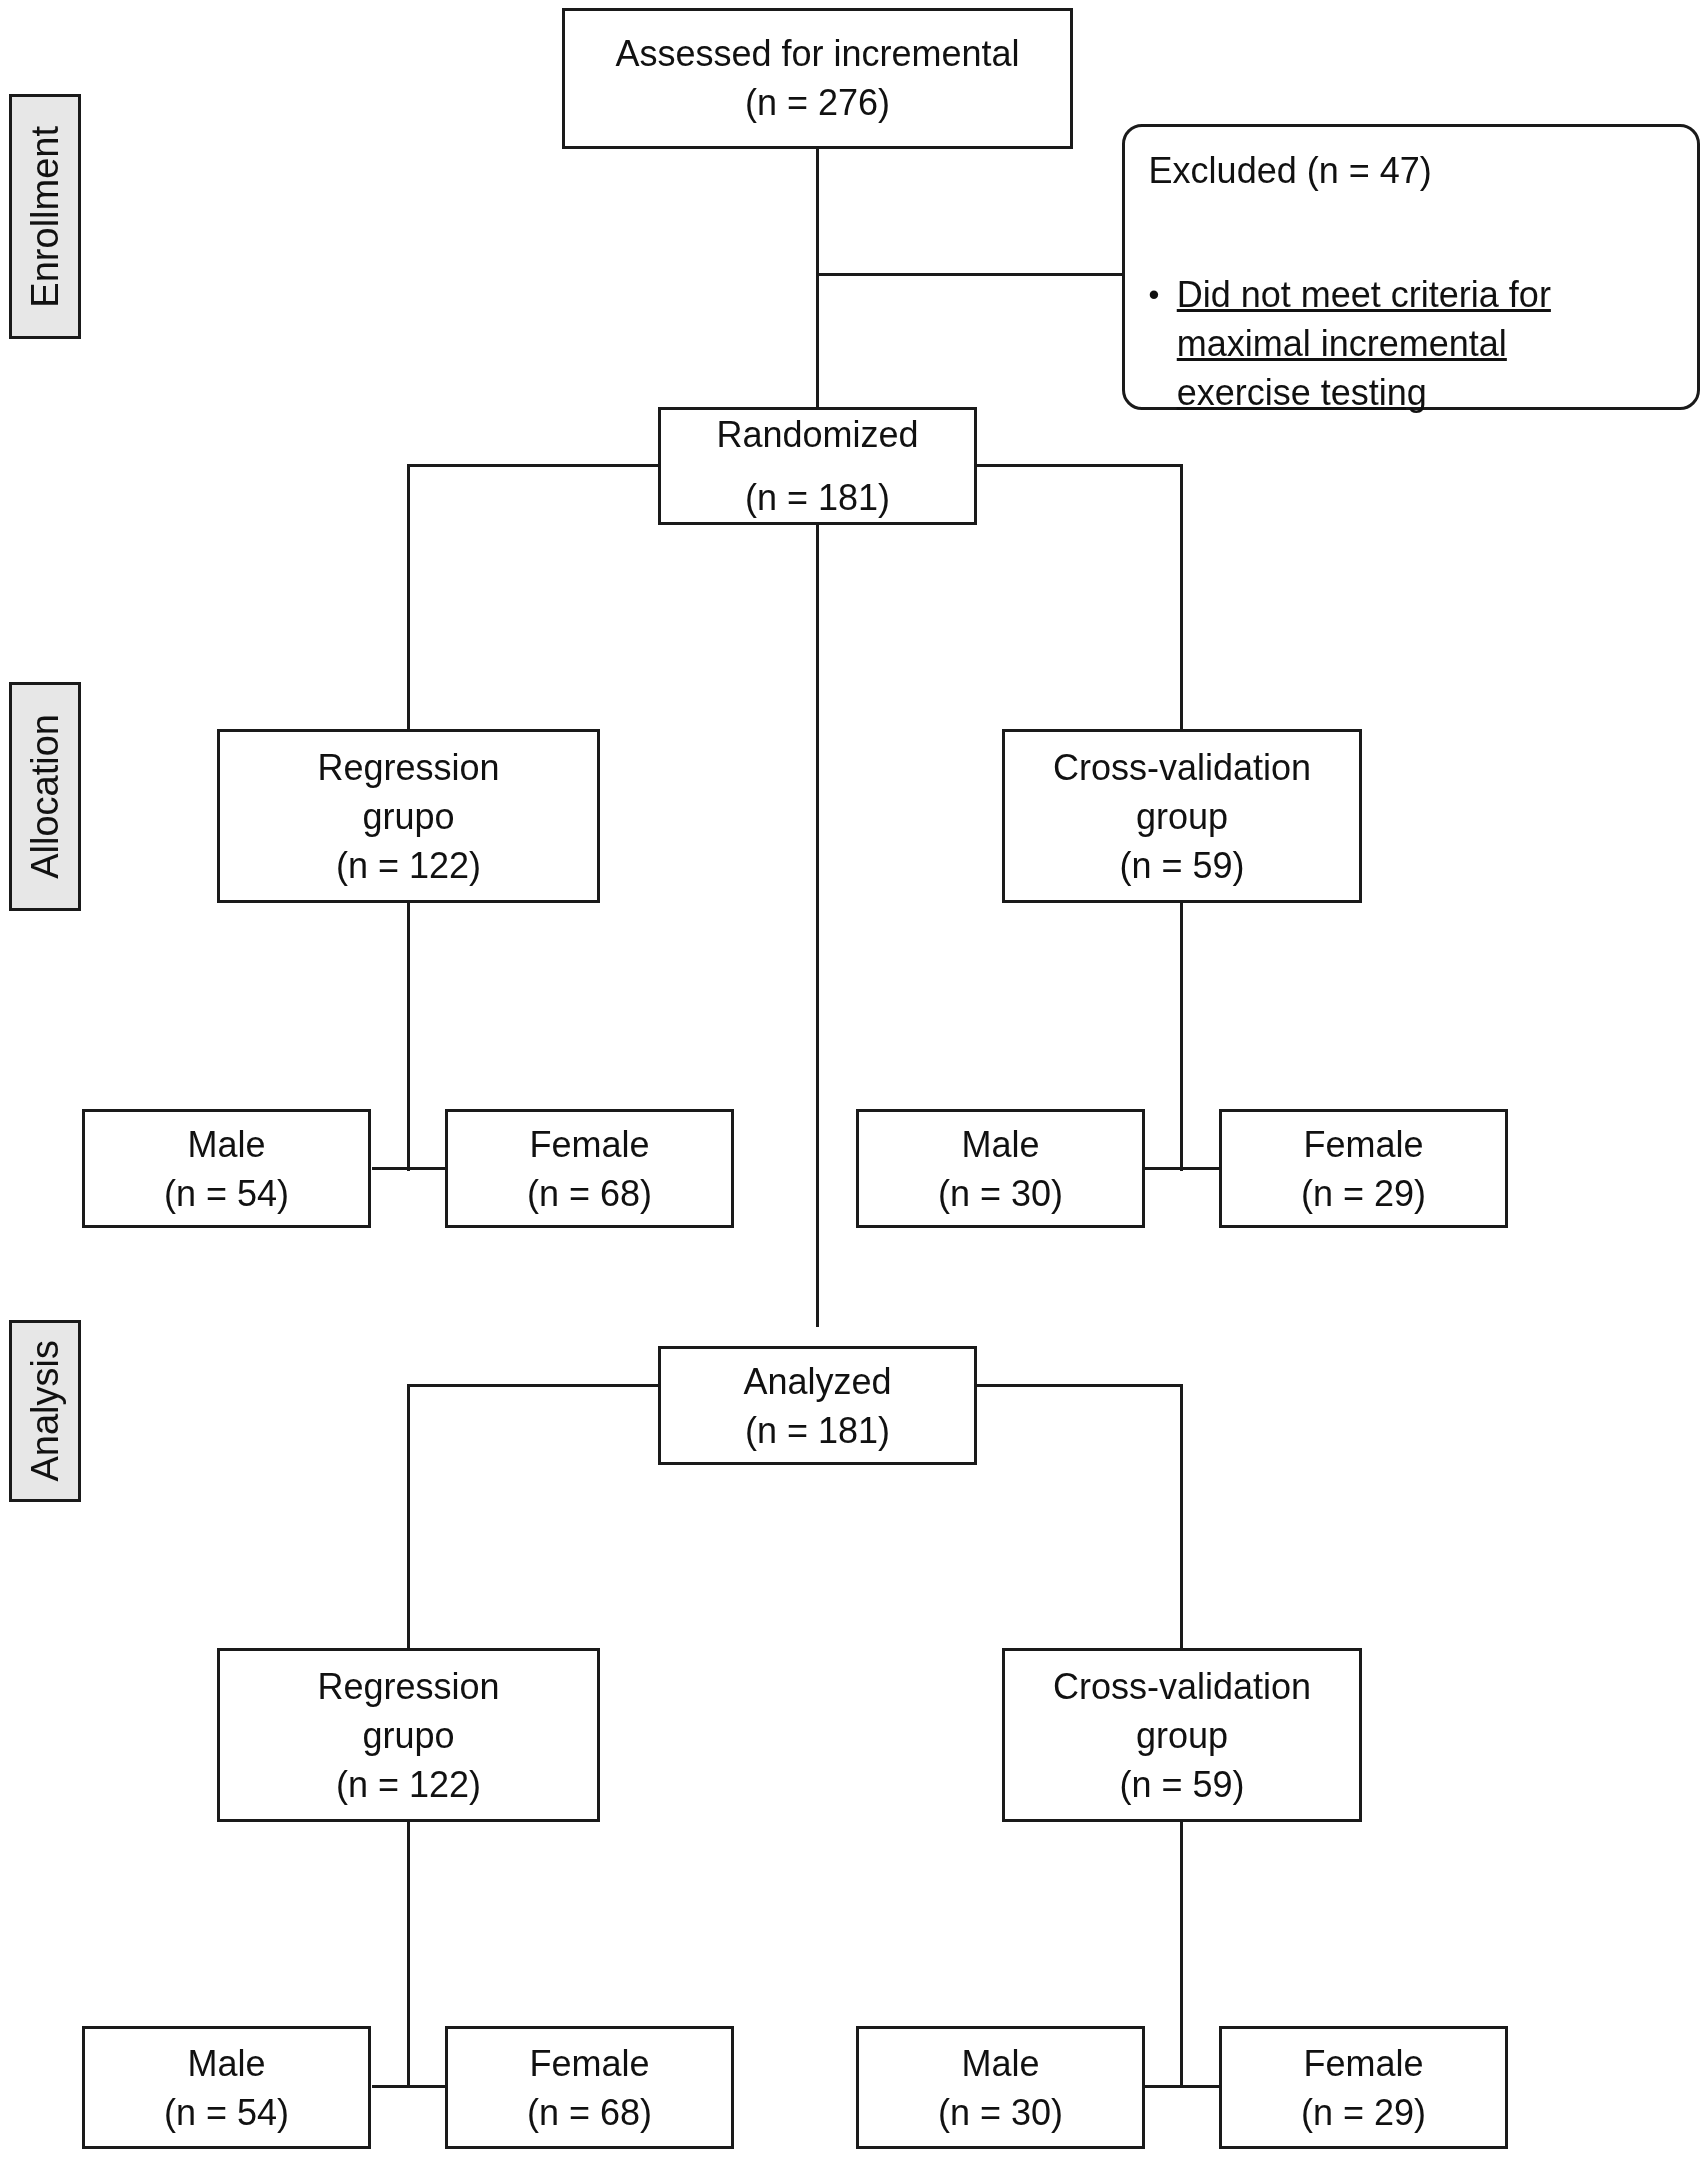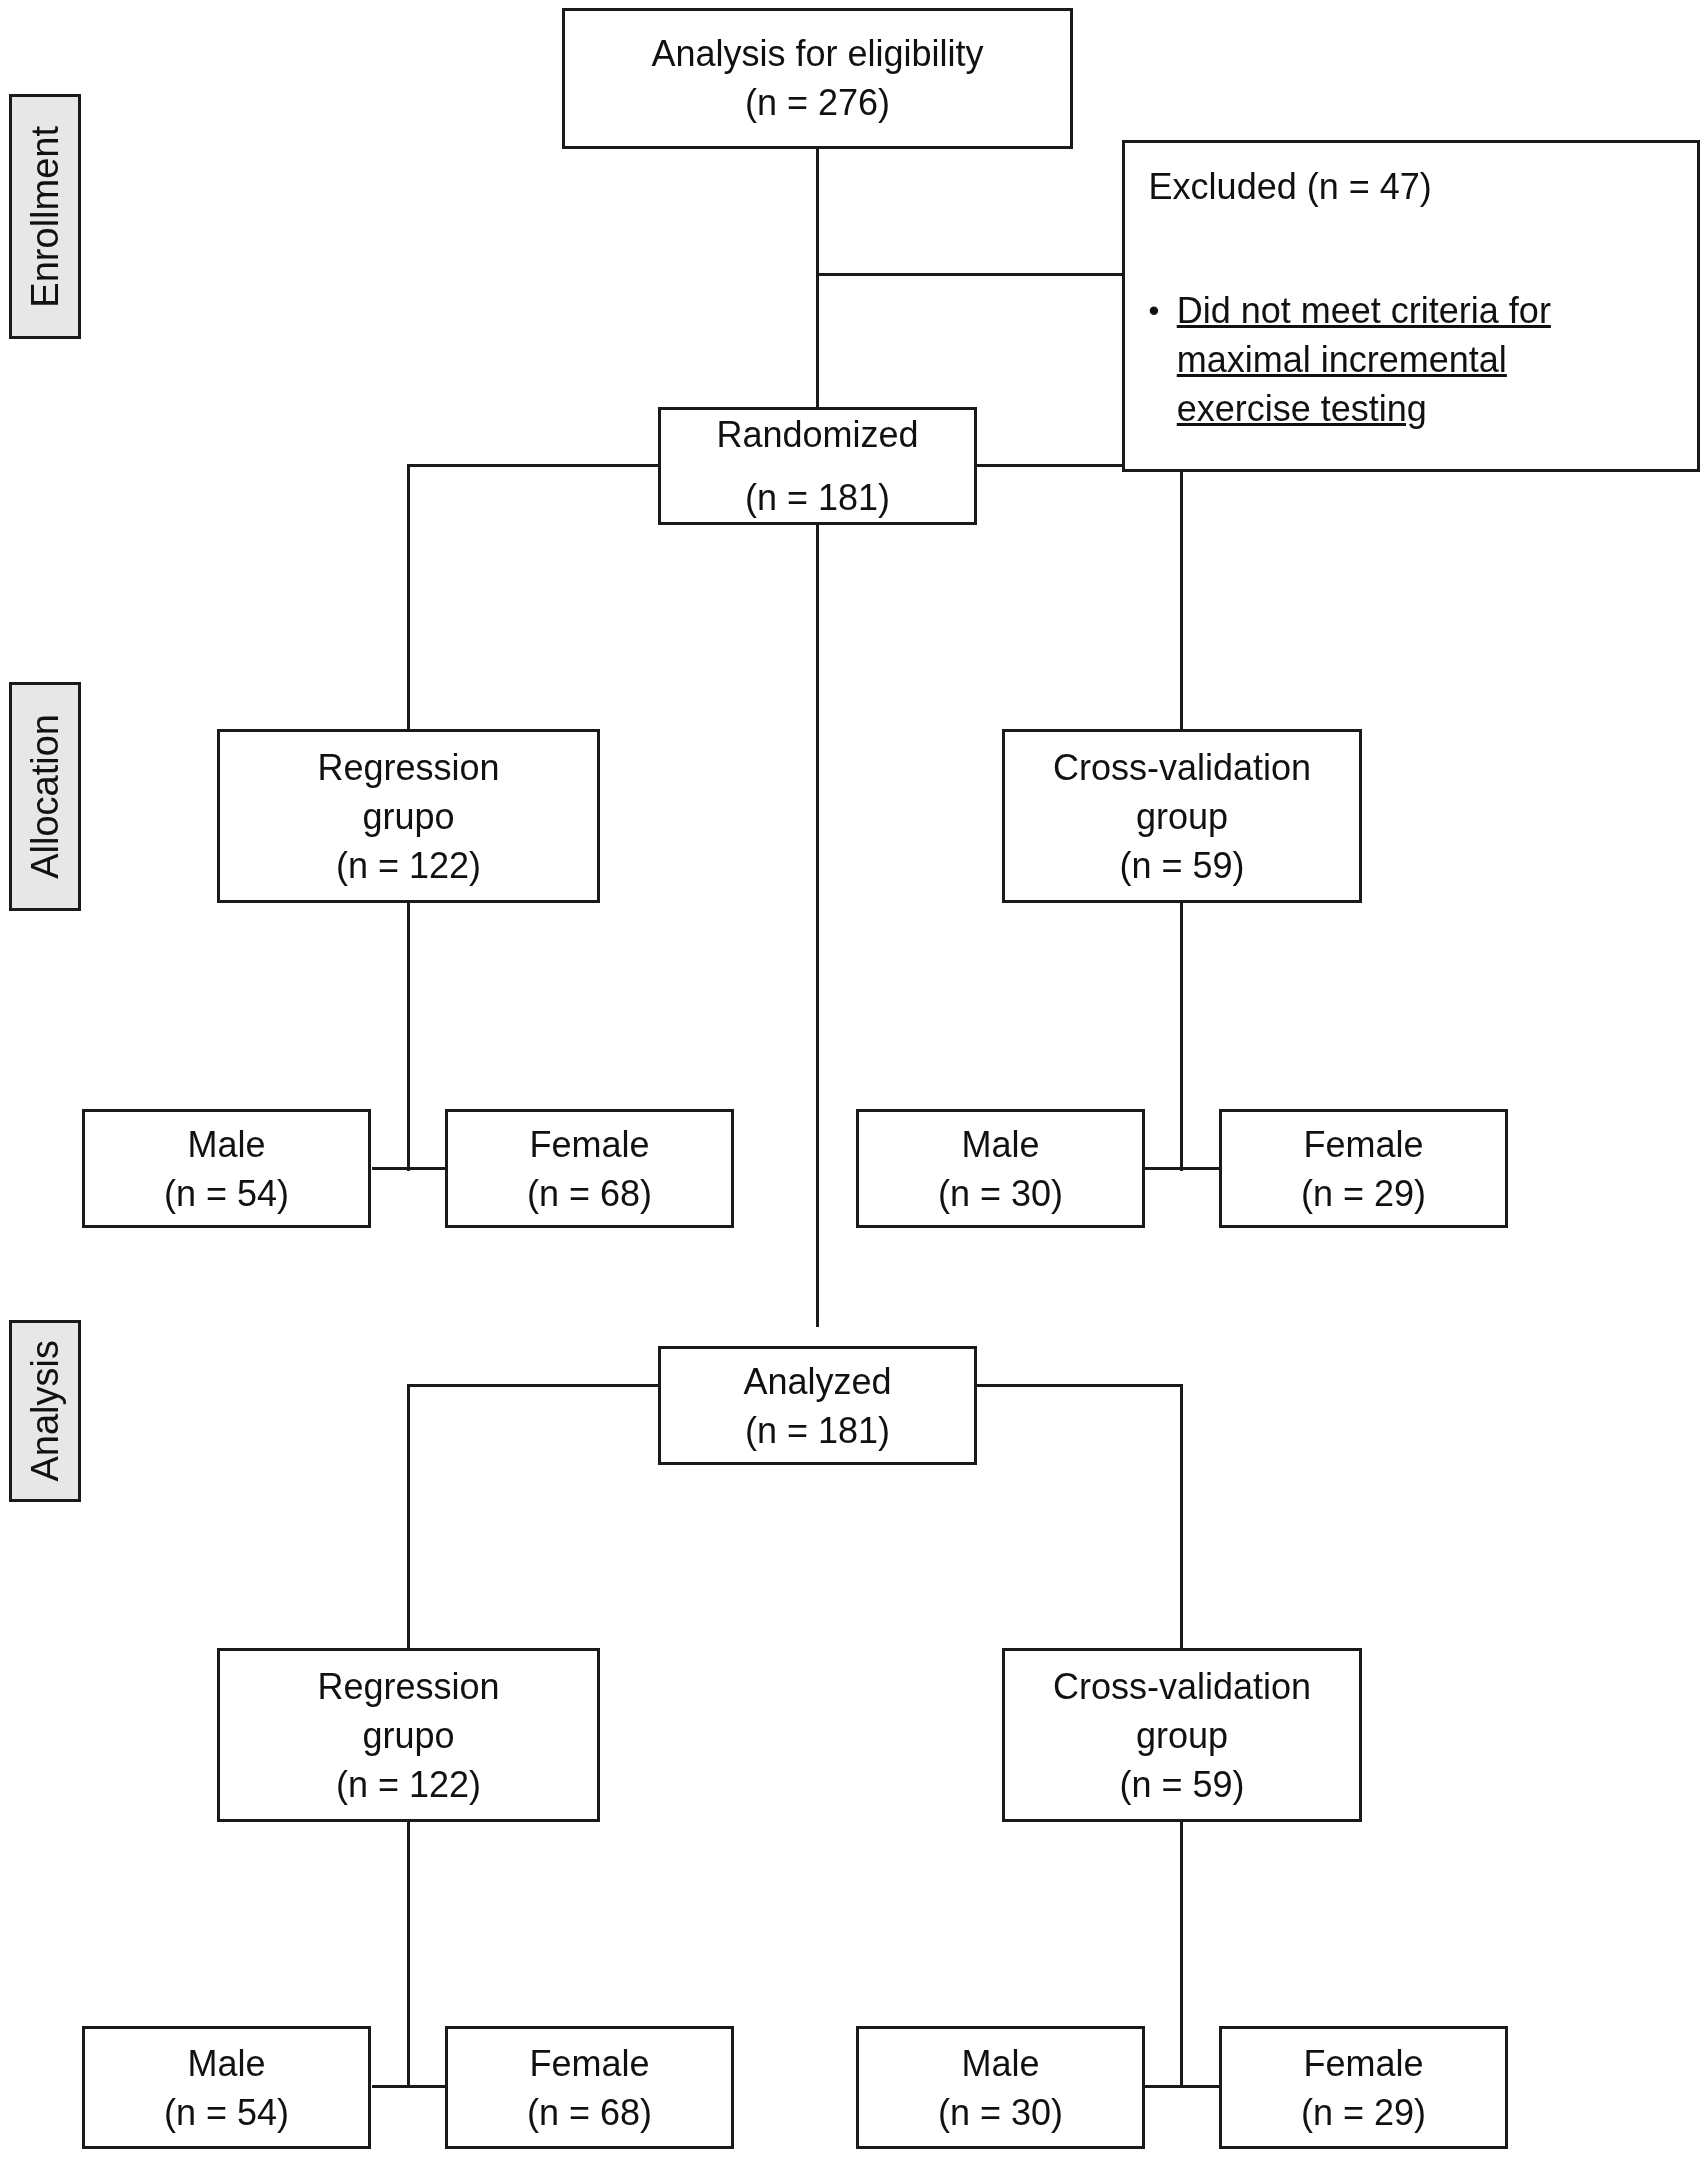--- a/index.html
+++ b/index.html
@@ -69,25 +69,25 @@
     <span>Enrollment</span>
   </div>
   <div class="stage" style="left:9.4px; top:682px; width:72px; height:229px;">
     <span>Allocation</span>
   </div>
   <div class="stage" style="left:9.4px; top:1320px; width:72px; height:182px;">
     <span>Analysis</span>
   </div>
 
   <div class="node" style="left:562px; top:7.9px; width:511px; height:141px;">
-    <span>Analysis for eligibility</span>
+    <span>Assessed for incremental</span>
     <span>(n = 276)</span>
   </div>
 
-  <div class="node node-excluded" style="left:1122px; top:140px; width:578px; height:332px;">
+  <div class="node node-excluded" style="left:1122px; top:124px; width:578px; height:286px;border-radius:20px;">
     <span>Excluded (n = 47)</span>
     <div class="ex-bullet-row">
       <span class="ex-dot">•</span>
       <span class="ex-text">Did not meet criteria for maximal incremental exercise testing</span>
     </div>
   </div>
 
   <div class="node" style="left:658px; top:407px; width:319px; height:118px;justify-content:space-between;">
     <span>Randomized</span>
     <span>(n = 181)</span>

